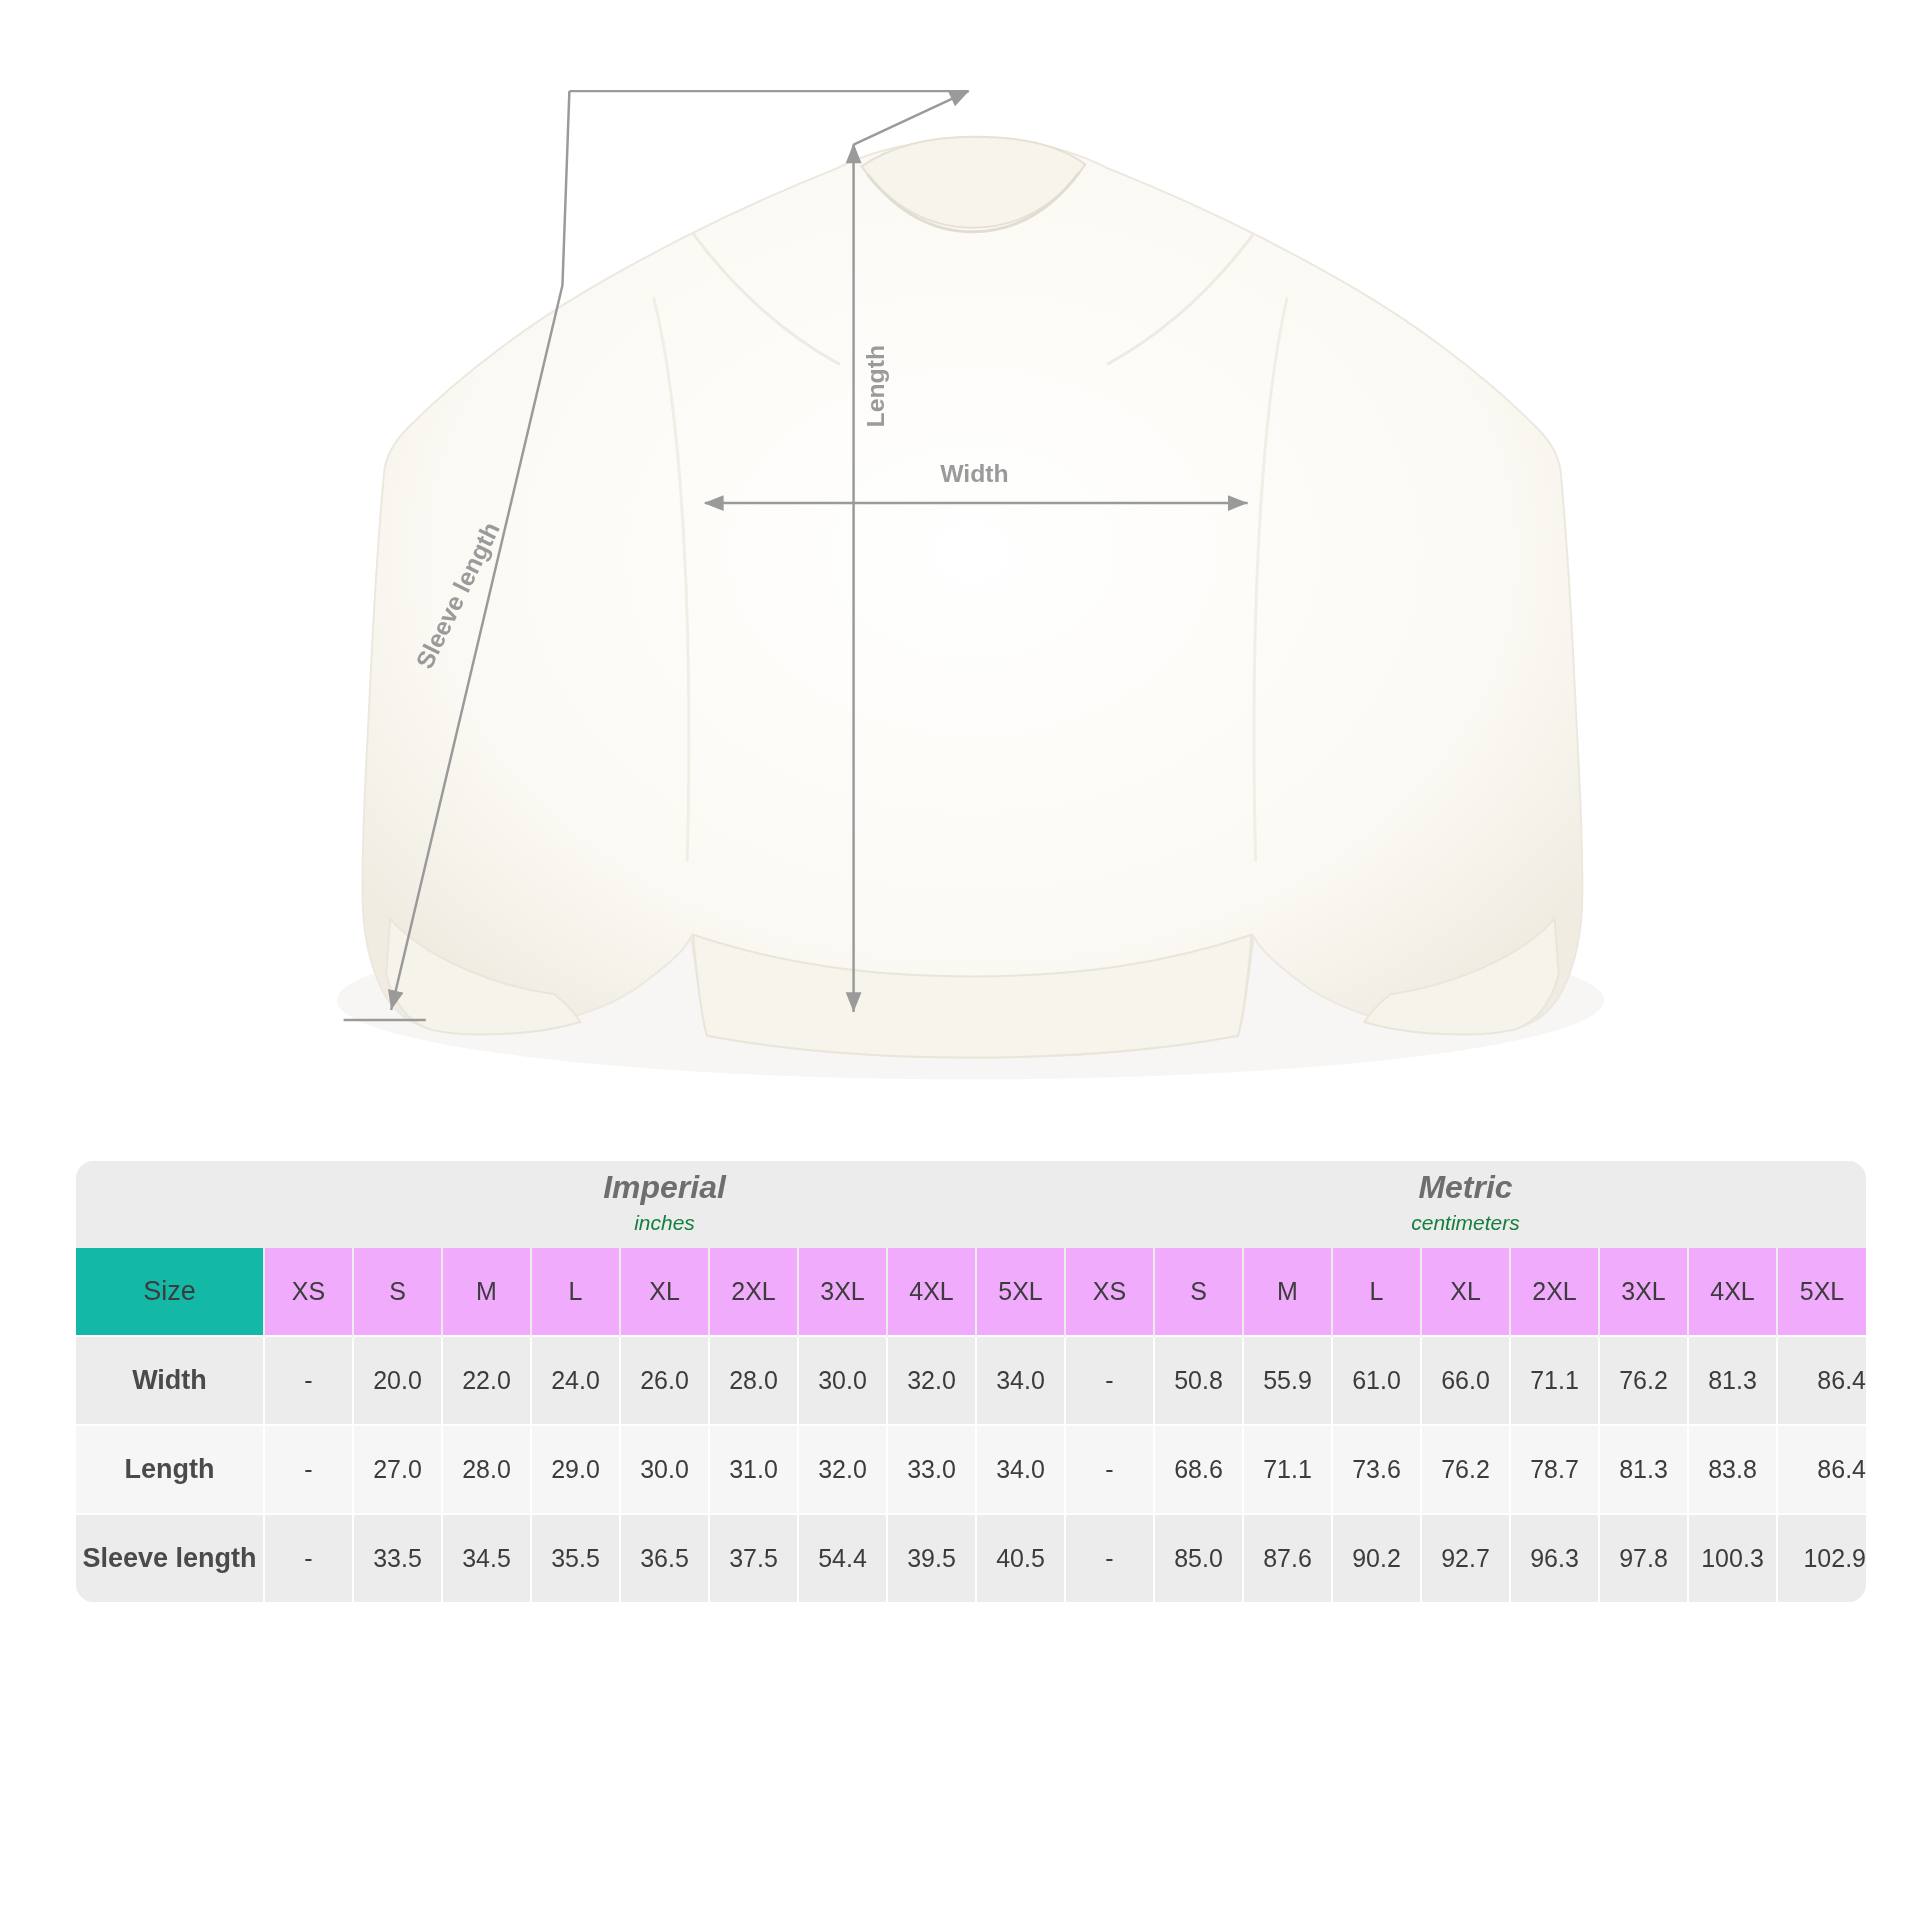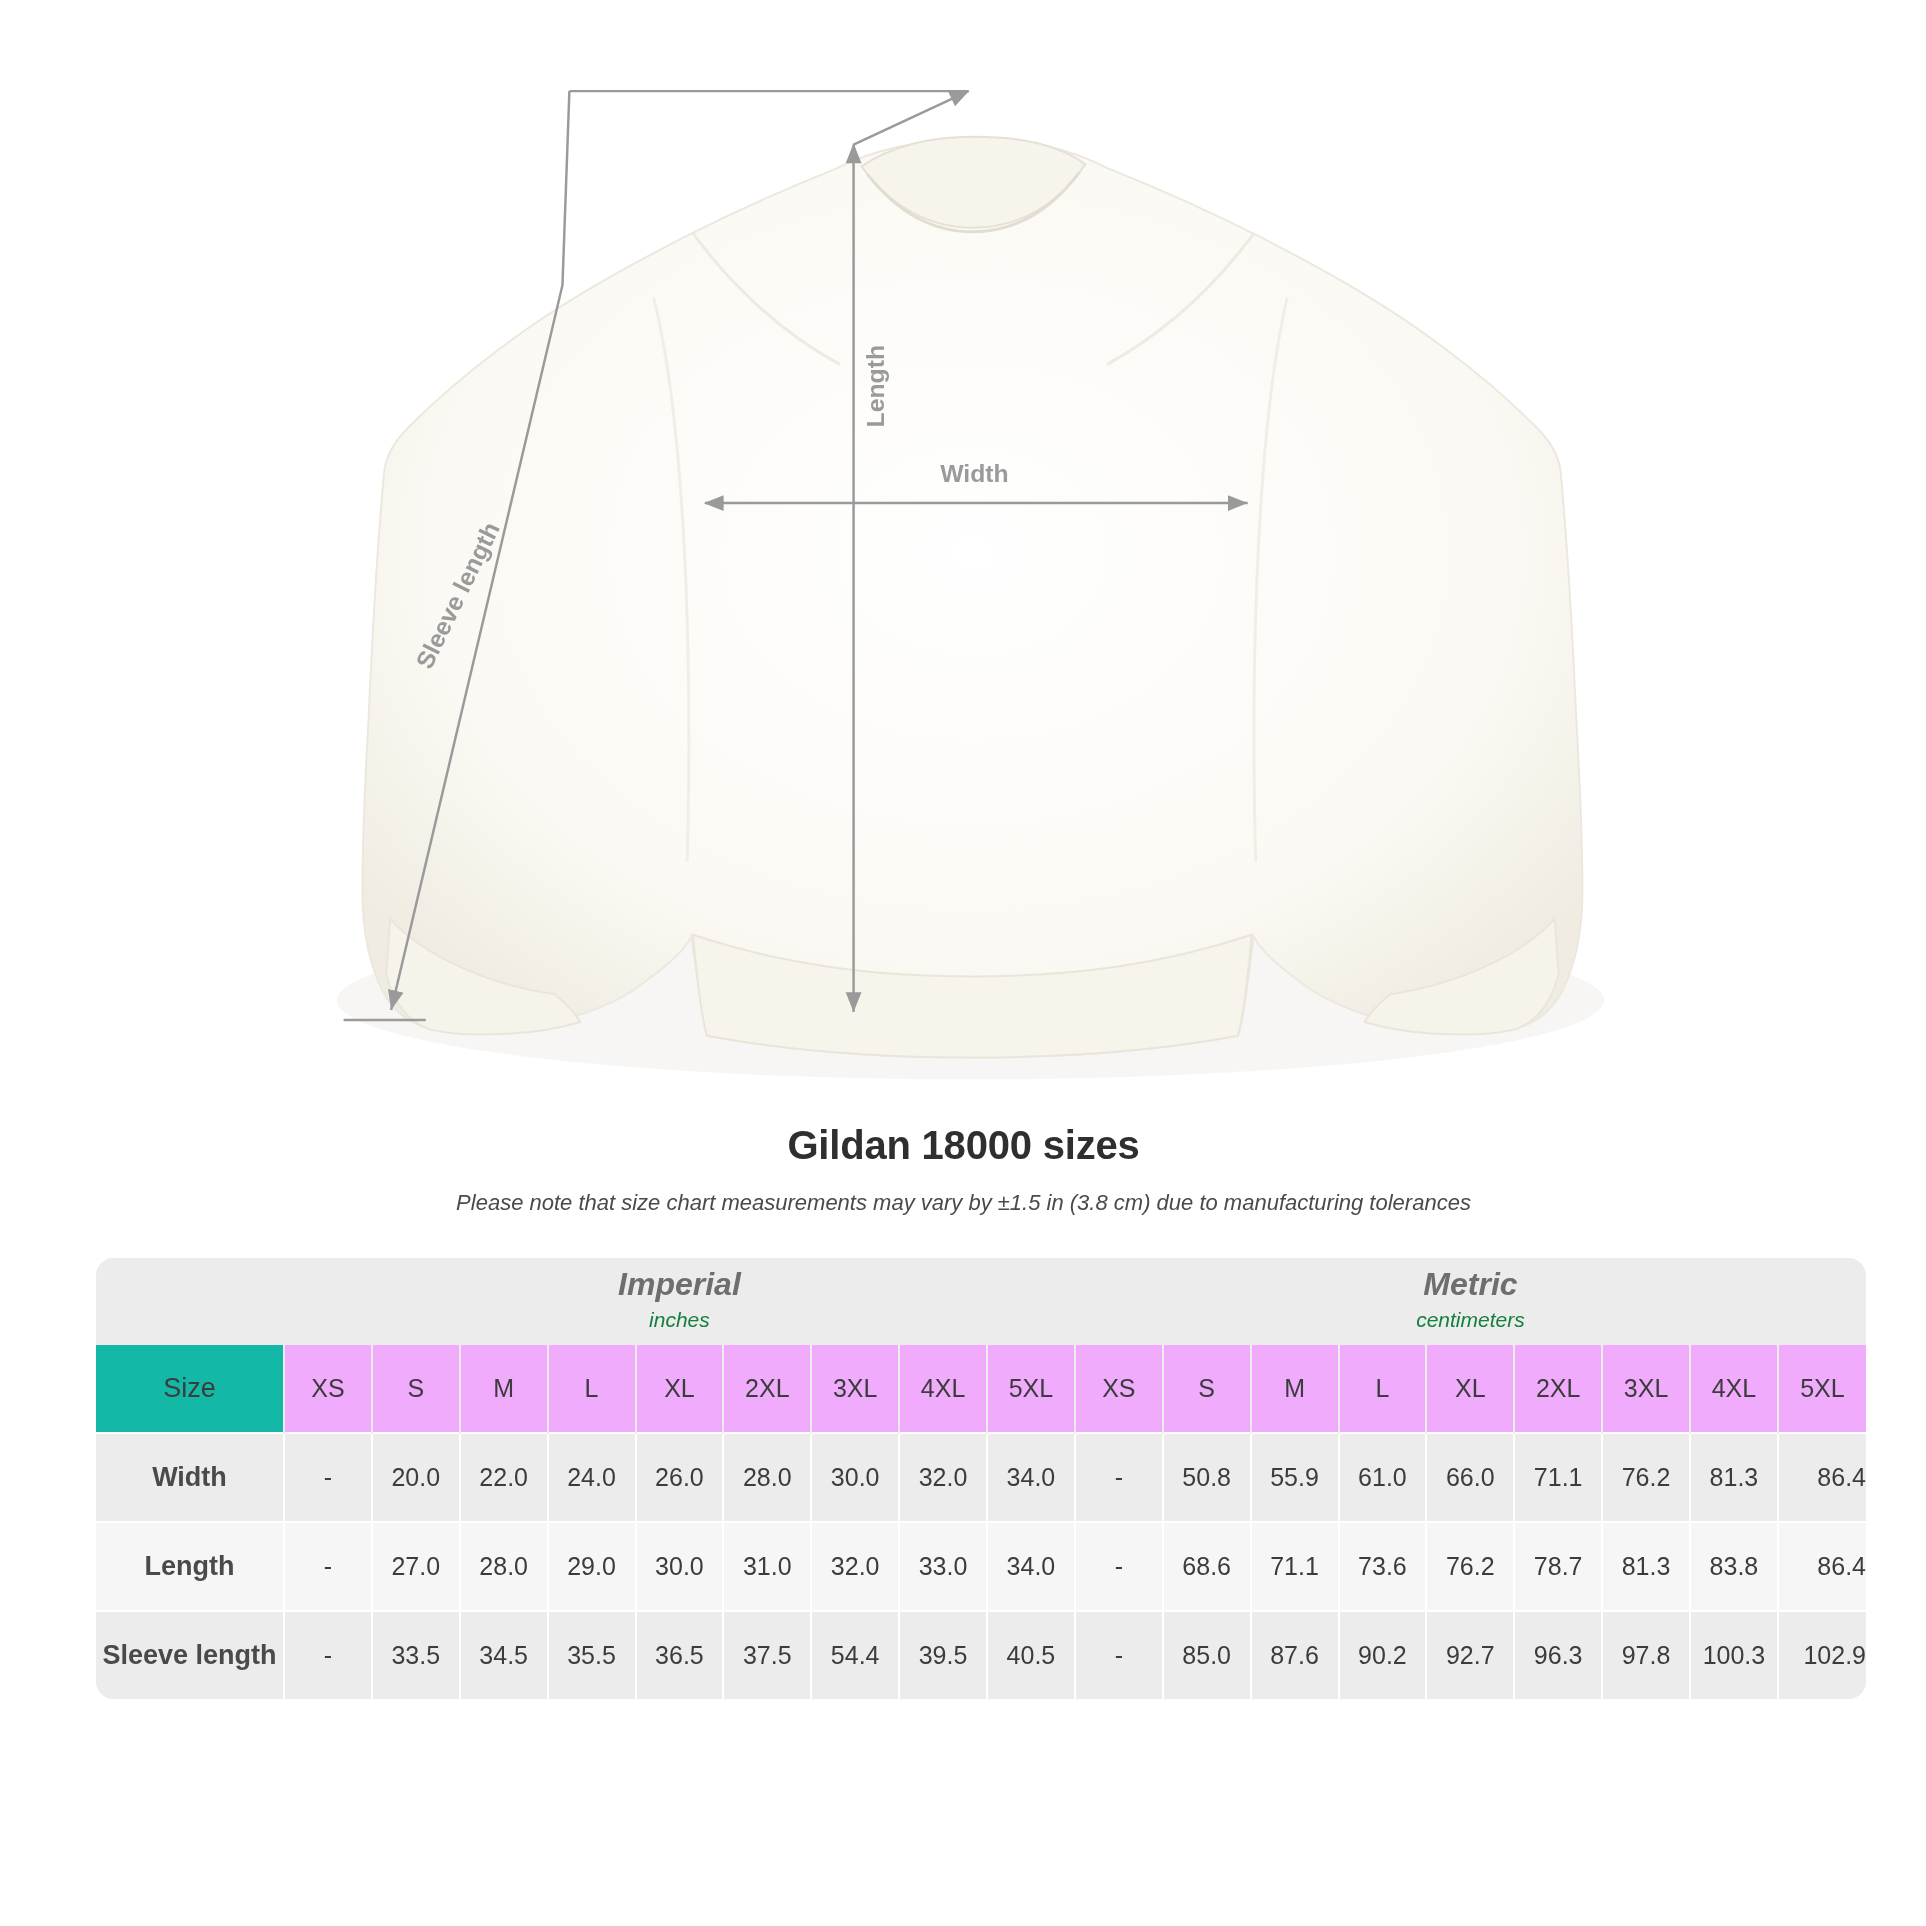--- a/index.html
+++ b/index.html
@@ -45,21 +45,21 @@
   }
   .chart-note {
     font-size: 22px;
     font-style: italic;
     color: #4a4a4a;
     margin-top: 22px;
   }
 
   
   .table-wrap {
-    margin: 42px 61px 0 96px;
+    margin: 42px 61px 0 76px;
     border-radius: 18px;
     overflow: hidden;
     background: #ececec;
   }
   table.size-table {
     border-collapse: collapse;
     width: 100%;
     table-layout: fixed;
   }
   table.size-table td, table.size-table th {
@@ -202,24 +202,20 @@
       <path d="M978,92 L862,146" fill="none" stroke="#9a9a9a" stroke-width="2.5" marker-start="url(#arrowstart)"></path>
       <path d="M575,92 L568,288 L395,1020" fill="none" stroke="#9a9a9a" stroke-width="2.5" marker-end="url(#arrow)"></path>
       <path d="M347,1030 L430,1030" fill="none" stroke="#9a9a9a" stroke-width="2.5"></path>
 
       <text x="893" y="390" transform="rotate(-90 893 390)" text-anchor="middle" font-family="Liberation Sans, sans-serif" font-size="25" font-weight="bold" fill="#9a9a9a" id="svg-length-label">Length</text>
       <text x="984" y="487" text-anchor="middle" font-family="Liberation Sans, sans-serif" font-size="25" font-weight="bold" fill="#9a9a9a" id="svg-width-label">Width</text>
       <text x="470" y="605" transform="rotate(-64 470 605)" text-anchor="middle" font-family="Liberation Sans, sans-serif" font-size="25" font-weight="bold" fill="#9a9a9a" id="svg-sleeve-label">Sleeve length</text>
     </svg>
   </div>
 
-  <div class="title-block">
-    <div class="chart-title">Gildan 18000 sizes</div>
-    <div class="chart-note">Please note that size chart measurements may vary by ±1.5 in (3.8 cm) due to manufacturing tolerances</div>
-  </div>
 
   <div class="table-wrap">
     <table class="size-table">
       <tbody id="table-body">
           <tr class="unit-row">
             <td class="firstcol"></td>
             <td colspan="9">
               <div class="unit-name">Imperial</div>
               <div class="unit-sub">inches</div>
             </td>

